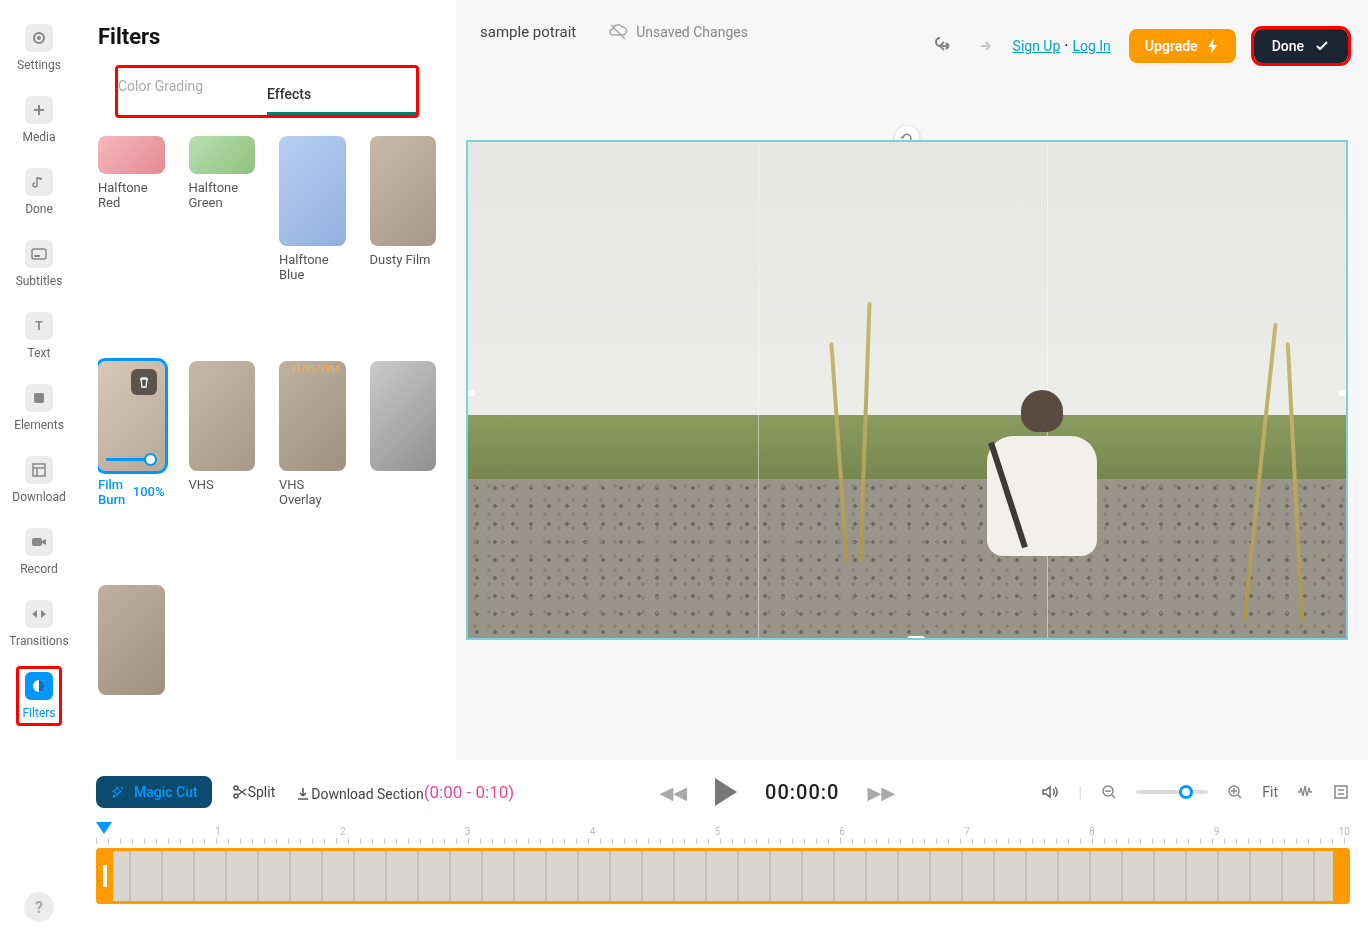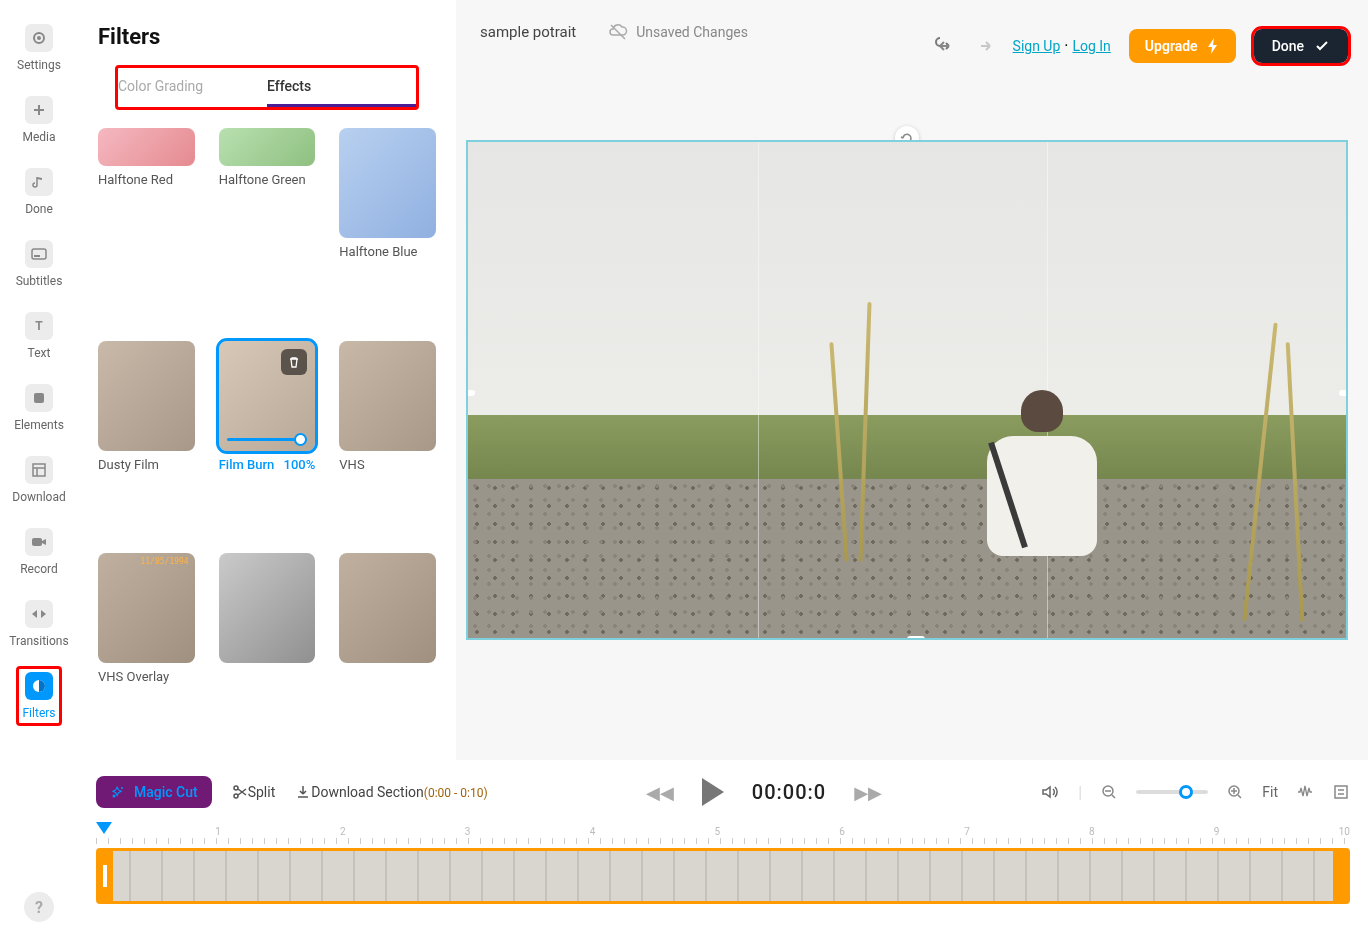--- a/index.html
+++ b/index.html
@@ -35,24 +35,24 @@
 }
 .panel-title { font-size: 22px; font-weight: 700; color: #111; margin-bottom: 16px; }
 .tabs {
   display: flex; border: 3px solid #ff0000; border-radius: 4px;
   margin-bottom: 18px; width: 304px; margin-left: auto; margin-right: auto;
 }
 .tab {
   flex: 1; text-align: left; padding: 10px 0; font-size: 14px; cursor: pointer;
 }
 .tab.inactive { color: #aaa; }
-.tab.active { color: #333; font-weight: 500; border-bottom: 3px solid #4c1d95; }
+.tab.active { color: #333; font-weight: 500; border-bottom: 3px solid #0f766e; margin-top: 8px; }
 
 .grid {
-  display: grid; grid-template-columns: 1fr 1fr 1fr; gap: 20px 24px;
+  display: grid; grid-template-columns: 1fr 1fr 1fr 1fr; gap: 20px 24px;
   height: calc(100% - 110px); overflow-y: auto; padding-bottom: 8px;
 }
 .filter-card { display: flex; flex-direction: column; gap: 6px; cursor: pointer; }
 .thumb {
   width: 100%; height: 110px; border-radius: 8px;
   background: linear-gradient(135deg, #d9c6b8 0%, #b8a898 50%, #8c7d6f 100%);
   position: relative; overflow: hidden;
 }
 .thumb.firstrow { height: 38px; }
 .thumb.halftone-red { background: linear-gradient(135deg, #f5b8c0, #e58a90);}
@@ -138,25 +138,25 @@
 
 
 .bottombar {
   position: absolute; left: 78px; right: 0; bottom: 0; height: 192px;
   background: #fff; padding: 8px 18px;
 }
 .controls {
   display: flex; align-items: center; height: 48px; gap: 20px;
 }
 .magic-btn {
-  background: #701a75; color: #0098fd; padding: 8px 14px; border-radius: 8px;
+  background: #0c4a6e; color: #0098fd; padding: 8px 14px; border-radius: 8px;
   display: flex; align-items: center; gap: 8px; font-weight: 500; font-size:14px;
 }
 .split-btn, .dl-btn { display: flex; align-items: flex-end; gap: 0; color:#444; font-size:14px;}
-.timerange { color: #a16207; font-size: 12px; }
+.timerange { color: #ec4899; font-size: 17px; }
 .playgroup { display: flex; align-items: center; gap: 28px; margin-left: auto; margin-right: auto;}
 .timecode { font-size: 20px; font-weight: 500; color: #222; letter-spacing: 1px;}
 .playbtn { width: 0; height: 0; border-left: 22px solid #777; border-top: 14px solid transparent; border-bottom: 14px solid transparent;}
 .skipicon { color:#aaa; font-size:18px;}
 .rightctrl { display:flex; align-items:center; gap:18px; color:#666;}
 .zoom-slider { width:72px; height:4px; background:#ddd; border-radius:2px; position:relative;}
 .zoom-slider .dot{ position:absolute; left:60%; top:-5px; width:14px; height:14px; background:#fff; border:3px solid #0098fd; border-radius:50%;}
 .ruler {
   position: relative; height: 18px; margin-top: 10px;
 }

